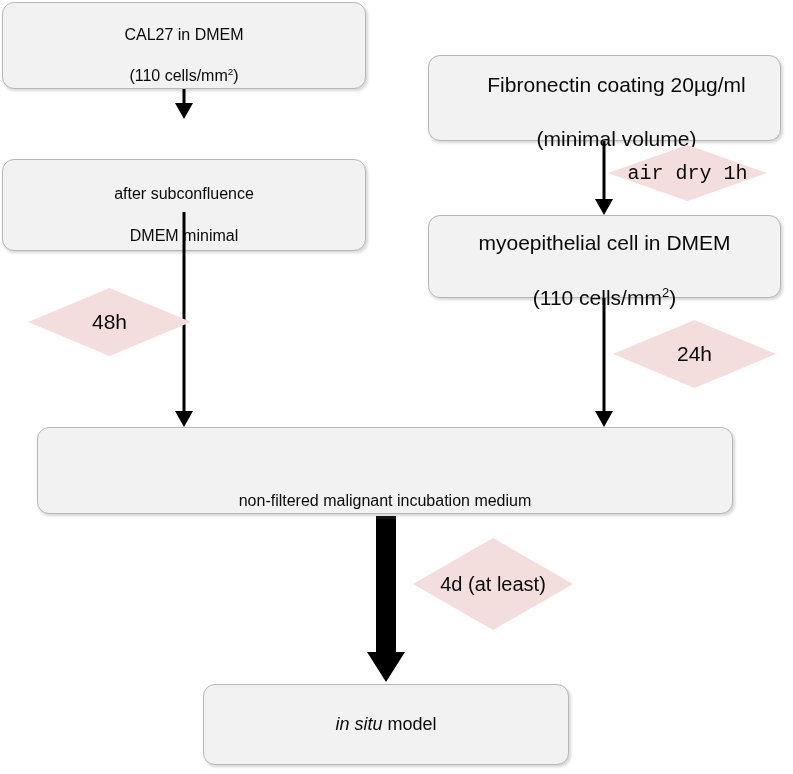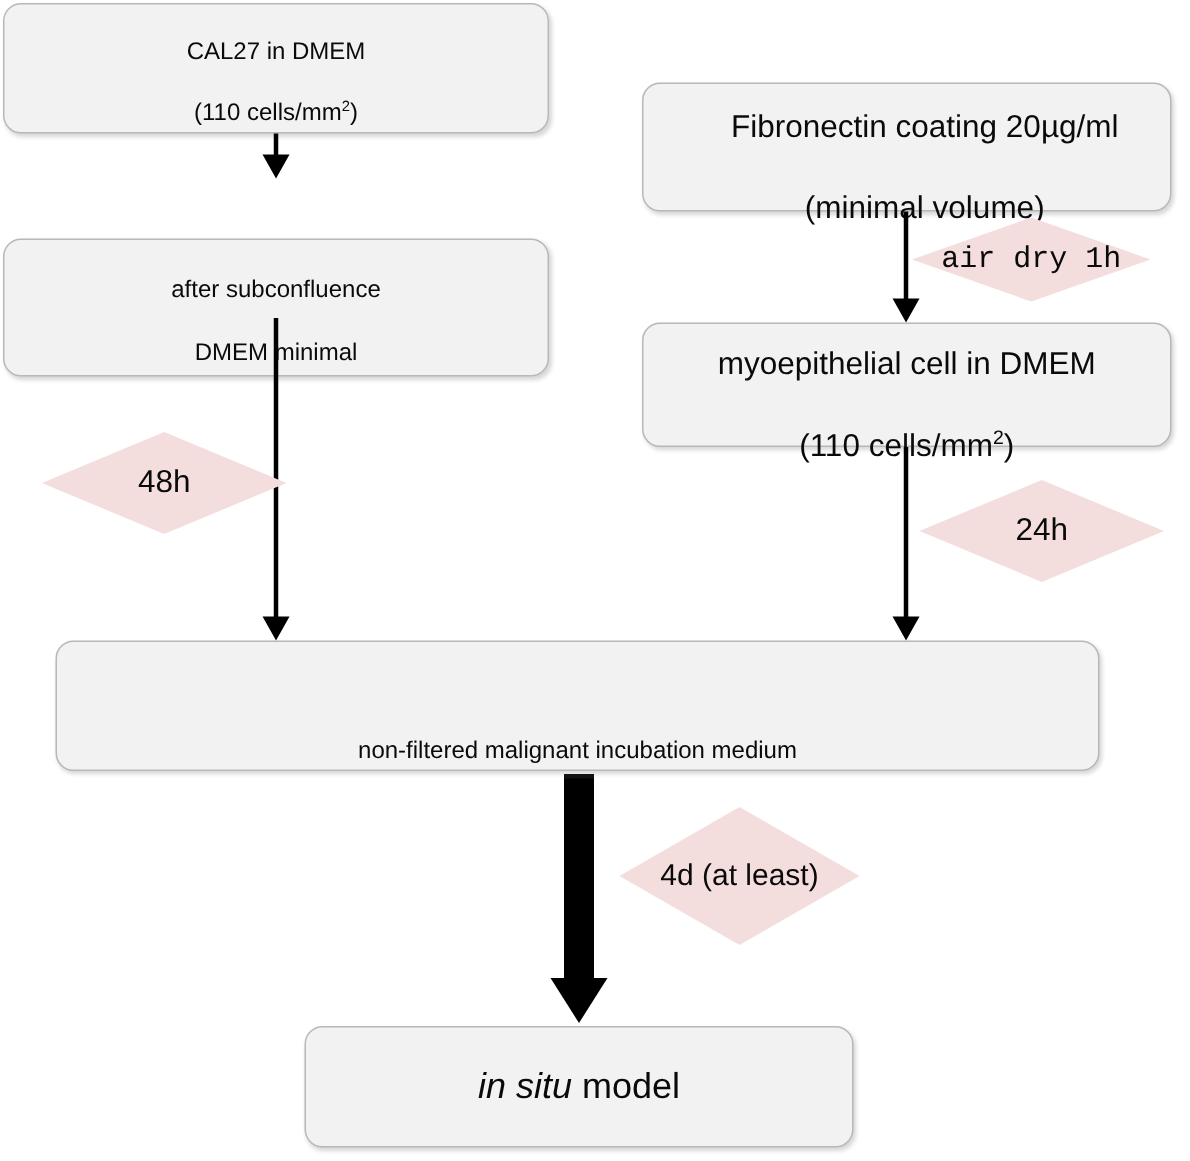--- a/index.html
+++ b/index.html
@@ -112,21 +112,21 @@
     height: 0;
     border-left: 19px solid transparent;
     border-right: 19px solid transparent;
     border-top: 30px solid #000;
   }
 
   
   .fs-22 { font-size: 16px; }
   .fs-21 { font-size: 21px; }
   .fs-20 { font-size: 20px; }
-  .fs-26 { font-size: 24px; }
+  .fs-26 { font-size: 18px; }
   .italic { font-style: italic; }
 </style>
 </head>
 <body>
 
 <div id="canvas">
 
   <div class="node fs-22" style="left:2px; top:2px; width:364px; height:87px;">
     <span class="txt">
       <span>CAL27 in DMEM</span><br>

